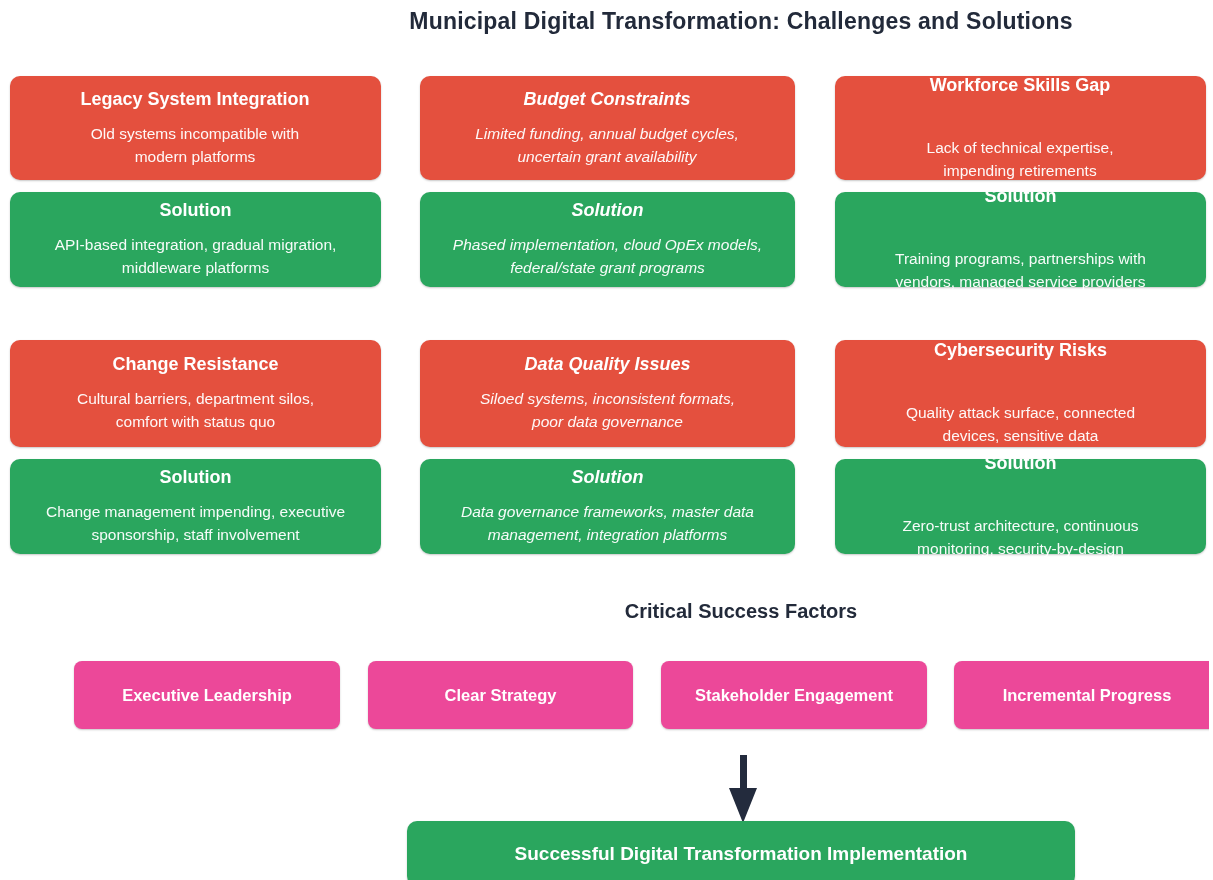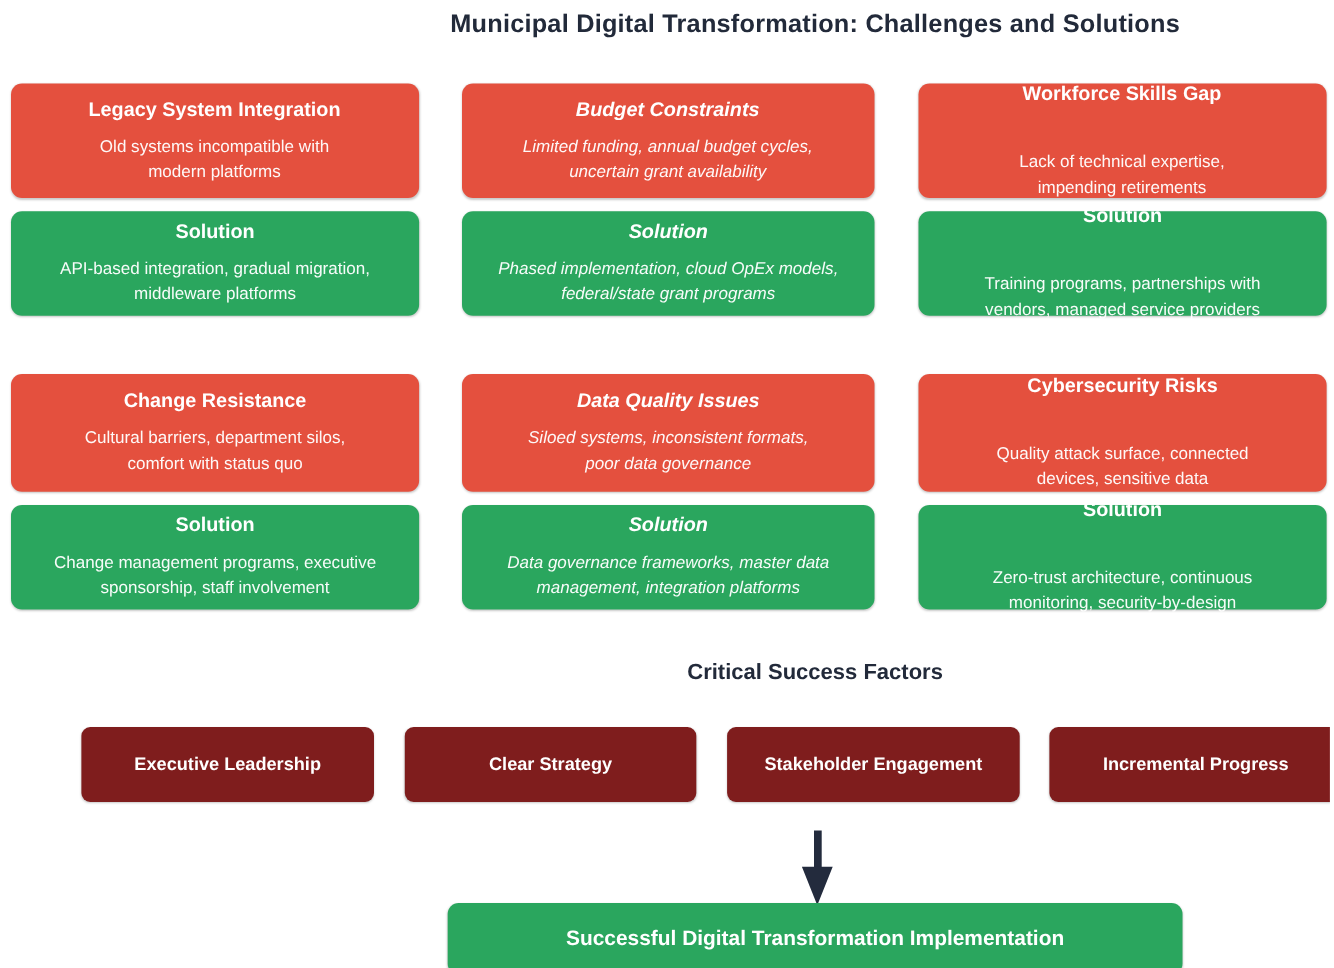--- a/index.html
+++ b/index.html
@@ -71,21 +71,21 @@
     text-align: center;
     font-size: 20px;
     font-weight: bold;
     color: #222a3a;
   }
 
   .factor {
     position: absolute;
     top: 653px;
     height: 68px;
-    background: #7f1d1d;
+    background: #ec4899;
     border-radius: 8px;
     color: #ffffff;
     font-size: 16.5px;
     font-weight: bold;
     text-align: center;
     display: flex;
     align-items: center;
     justify-content: center;
     box-shadow: 0 1px 2px rgba(0,0,0,0.22);
   }
@@ -163,21 +163,21 @@
 vendors, managed service providers</div>
   </div>
 
   <div class="node challenge col0 chal-row1">
     <div class="node-title">Change Resistance</div>
     <div class="node-desc">Cultural barriers, department silos,
 comfort with status quo</div>
   </div>
   <div class="node solution col0 sol-row1">
     <div class="node-title">Solution</div>
-    <div class="node-desc">Change management programs, executive
+    <div class="node-desc">Change management impending, executive
 sponsorship, staff involvement</div>
   </div>
 
   <div class="node challenge col1 chal-row1">
     <div class="node-title">Data Quality Issues</div>
     <div class="node-desc">Siloed systems, inconsistent formats,
 poor data governance</div>
   </div>
   <div class="node solution col1 sol-row1">
     <div class="node-title">Solution</div>

